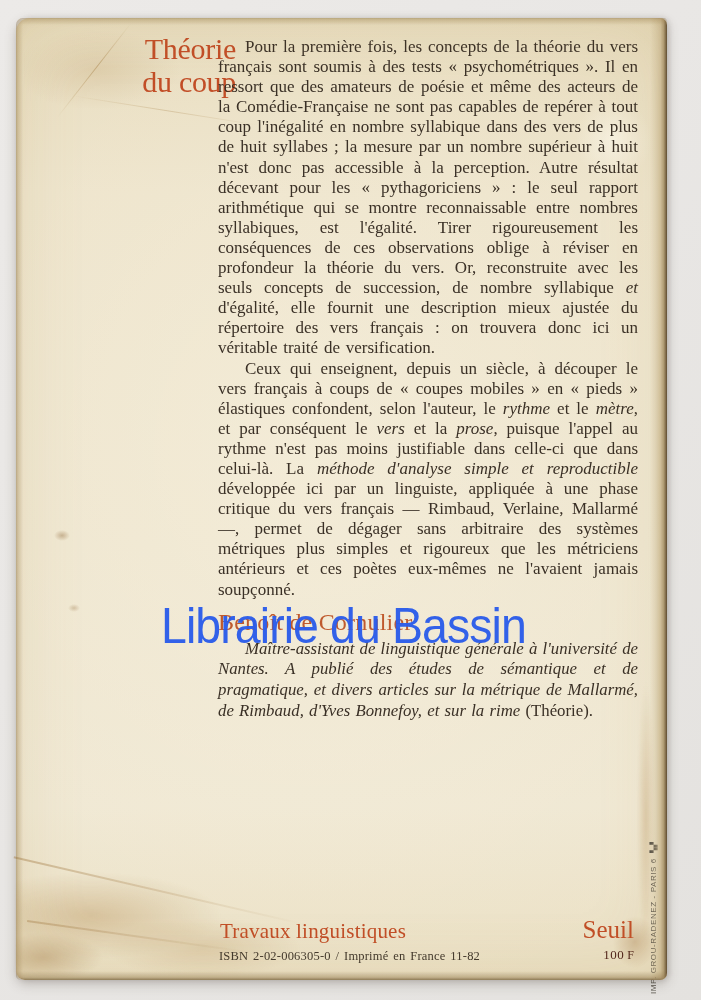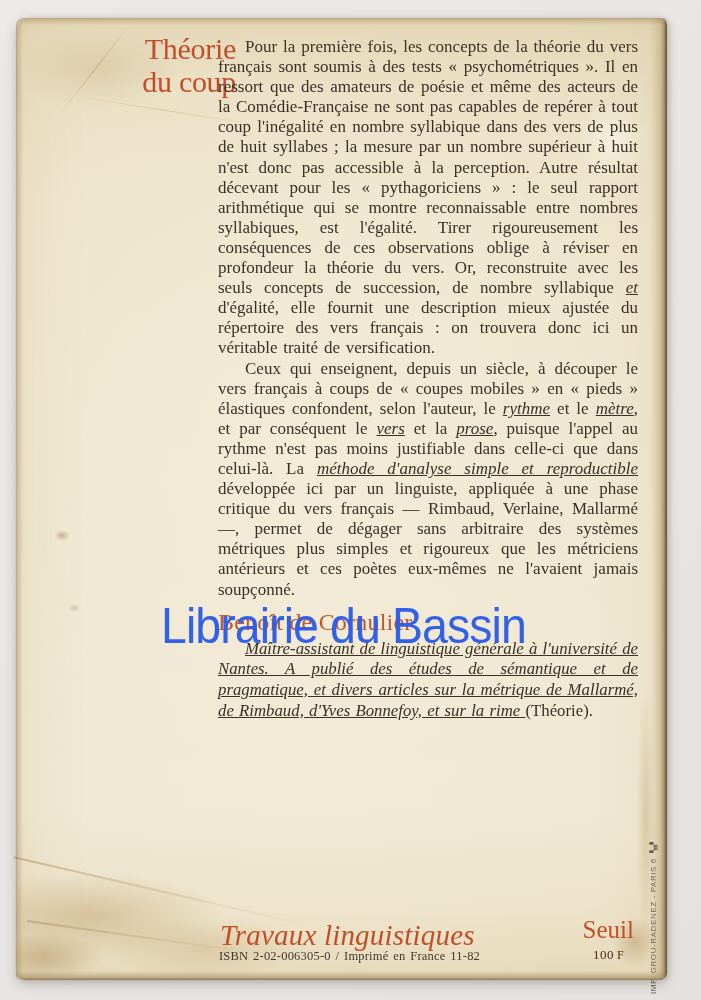--- a/index.html
+++ b/index.html
@@ -66,35 +66,35 @@
   .s-rstreak{right:8px;top:618px;width:26px;height:360px;
     background:radial-gradient(ellipse 45% 50%, rgba(170,125,60,.28), rgba(170,125,60,0) 75%);
     filter:blur(1px);}
 
   .title{
     position:absolute;left:40px;top:14px;width:180px;text-align:right;
     color:var(--accent);font-size:30px;line-height:33px;letter-spacing:-.3px;
   }
   .column{position:absolute;left:202px;top:19px;width:420px;color:var(--ink);}
   .para{margin:0;font-size:17px;line-height:20.1px;text-align:justify;text-indent:27px;word-spacing:1.5px;}
-  .it{font-style:italic;text-decoration:underline;}
+  .it{font-style:italic;}
   .rm{font-style:normal;}
   .author{margin-top:9px;color:var(--author);font-size:24px;letter-spacing:.2px;}
   .bio{margin:3px 0 0 0;font-size:16.8px;line-height:20.8px;text-align:justify;text-indent:27px;
     font-style:italic;word-spacing:1px;}
 
   .watermark{
     position:absolute;left:161px;top:597px;z-index:6;white-space:nowrap;
     font-family:"Liberation Sans", sans-serif;font-size:50px;font-weight:400;
     letter-spacing:-1px;color:var(--wm);opacity:.96;
     transform:scaleX(.93);transform-origin:0 50%;
   }
 
-  .series{position:absolute;left:204px;top:901px;color:var(--accent);font-size:29px;letter-spacing:.2px;font-style:italic;}
-  .pubblock{position:absolute;right:33px;top:899px;text-align:center;}
+  .series{position:absolute;left:204px;top:901px;color:var(--accent);font-size:21px;letter-spacing:.2px;}
+  .pubblock{position:absolute;right:33px;top:899px;text-align:right;}
   .publisher{color:var(--accent);font-size:25px;line-height:26px;}
   .price{margin-top:2px;color:var(--price);}
   .price .amount{font-size:13px;font-weight:normal;letter-spacing:.5px;}
   .price .cur{font-size:12px;margin-left:3px;}
   .isbn{position:absolute;left:203px;top:931px;color:#3f362b;font-size:12.5px;letter-spacing:.2px;word-spacing:1.5px;}
 
   .printer{
     position:absolute;right:9px;top:826px;height:150px;
     writing-mode:vertical-rl;transform:rotate(180deg);
     font-family:"Liberation Sans", sans-serif;font-size:8px;letter-spacing:.6px;

